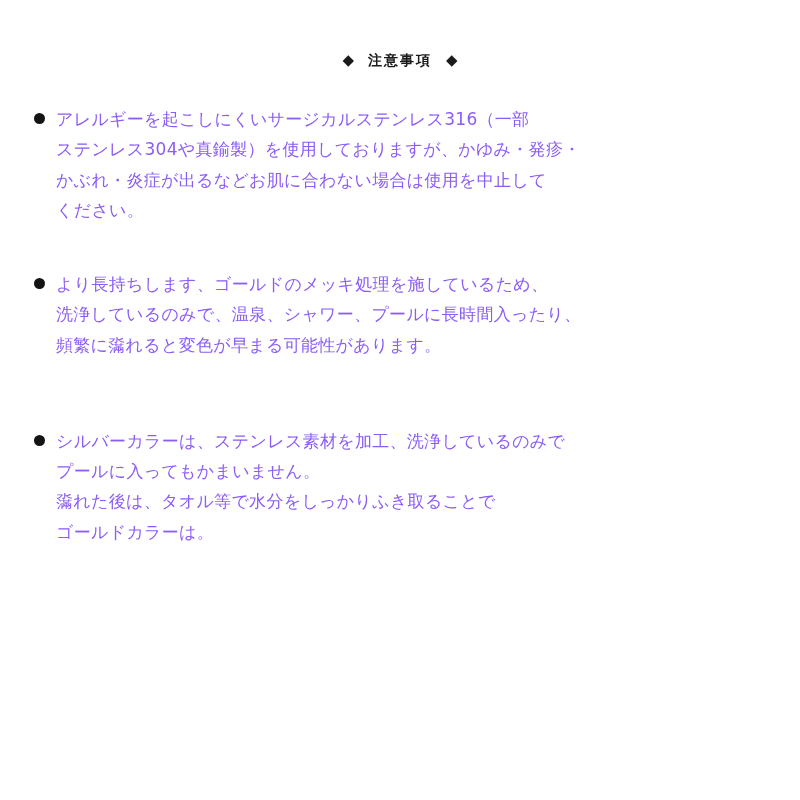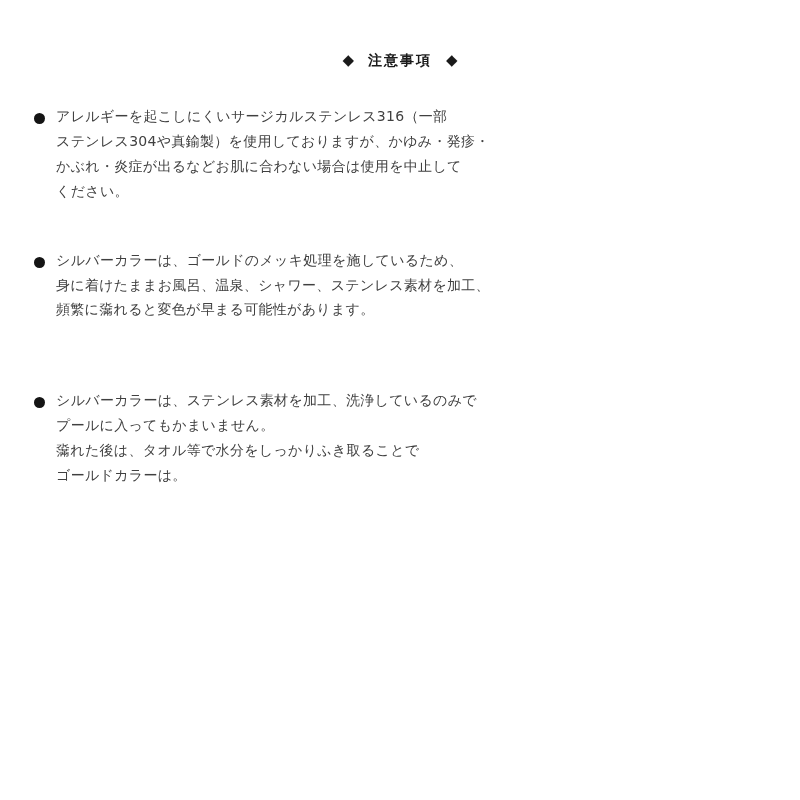--- a/index.html
+++ b/index.html
@@ -59,24 +59,24 @@
     height: 11px;
     border-radius: 50%;
     background: #141414;
     margin-top: 9px;
     margin-right: 11px;
   }
   .note-lines {
     flex: 1 1 auto;
   }
   .note-line {
-    font-size: 14px;
+    font-size: 17px;
     line-height: 1.78;
     letter-spacing: 0.3px;
-    color: #404040;
+    color: #8b5cf6;
     white-space: pre;
   }
 </style>
 </head>
 <body>
 
 <div class="page">
 
   <div class="title-row">
     <span class="title-diamond">◆</span>
@@ -92,22 +92,22 @@
         <div class="note-line">アレルギーを起こしにくいサージカルステンレス316（一部</div>
         <div class="note-line">ステンレス304や真鍮製）を使用しておりますが、かゆみ・発疹・</div>
         <div class="note-line">かぶれ・炎症が出るなどお肌に合わない場合は使用を中止して</div>
         <div class="note-line">ください。</div>
       </div>
     </div>
 
     <div class="note-block gap-large">
       <span class="bullet"></span>
       <div class="note-lines">
-        <div class="note-line">シルバーカラーは、ゴールドのメッキ処理を施しているため、</div>
-        <div class="note-line">身に着けたままお風呂、温泉、シャワー、ステンレス素材を加工、</div>
+        <div class="note-line">より長持ちします、ゴールドのメッキ処理を施しているため、</div>
+        <div class="note-line">洗浄しているのみで、温泉、シャワー、プールに長時間入ったり、</div>
         <div class="note-line">頻繁に濷れると変色が早まる可能性があります。</div>
       </div>
     </div>
 
     <div class="note-block">
       <span class="bullet"></span>
       <div class="note-lines">
         <div class="note-line">シルバーカラーは、ステンレス素材を加工、洗浄しているのみで</div>
         <div class="note-line">プールに入ってもかまいません。</div>
         <div class="note-line">濷れた後は、タオル等で水分をしっかりふき取ることで</div>

